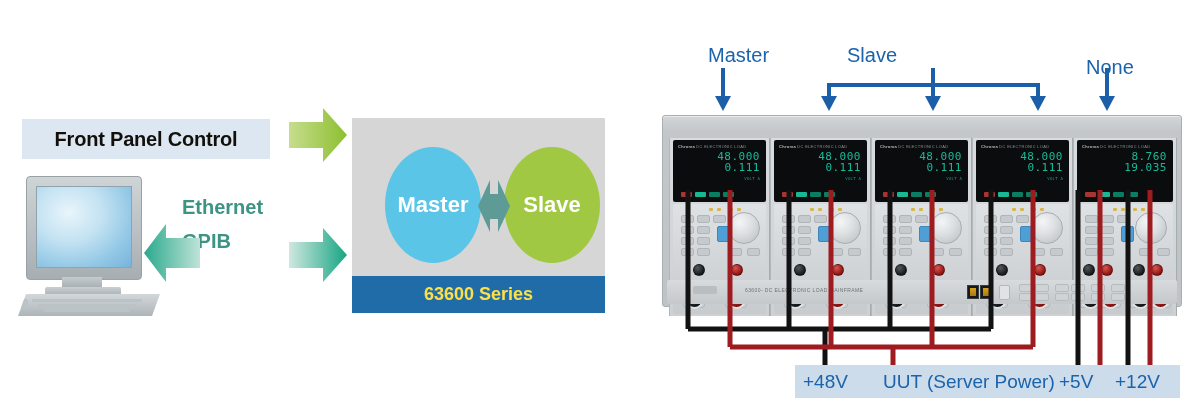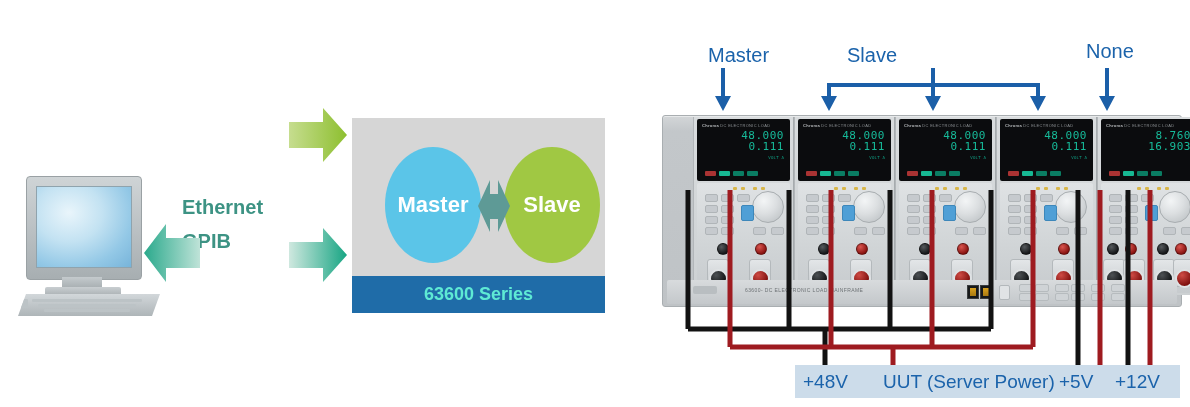--- a/index.html
+++ b/index.html
@@ -42,39 +42,39 @@
 
   
   .arrow-right{position:absolute;}
   .arrow-left{position:absolute;}
 
   
   #series-box{position:absolute;left:352px;top:118px;width:253px;height:195px;}
   #series-body{position:absolute;left:0;top:0;width:253px;height:158px;background:#d6d6d6;}
   #series-footer{position:absolute;left:0;top:158px;width:253px;height:37px;
     background:#1f6ca8;display:flex;align-items:center;justify-content:center;}
-  #series-footer .lbl{color:#5eead4;font-size:18px;font-weight:bold;}
+  #series-footer .lbl{color:#fde047;font-size:18px;font-weight:bold;}
   .ellipse{position:absolute;border-radius:50%;display:flex;align-items:center;
     justify-content:center;color:#ffffff;font-size:22px;font-weight:bold;}
   #master-ellipse{left:33px;top:29px;width:96px;height:116px;background:#5bc5e8;}
   #slave-ellipse{left:152px;top:29px;width:96px;height:116px;background:#a0c843;}
 
   
   #right-panel{position:absolute;left:650px;top:0;width:540px;height:407px;}
   #app-title{position:absolute;left:16px;top:3px;font-size:19px;color:#1a2b45;}
   .role-label{position:absolute;font-size:20px;color:#1b63ab;}
 
   
   #rack{position:absolute;left:12px;top:115px;width:518px;height:190px;
     background:linear-gradient(180deg,#d3d6d8 0%,#c3c7ca 8%,#bfc3c6 100%);
     border:1px solid #a9aeb1;border-radius:3px;
     box-shadow:inset 0 1px 0 #e7e9ea;}
-  .module{position:absolute;top:1px;height:178px;
+  .module{position:absolute;top:22px;height:178px;
     background:linear-gradient(180deg,#d9dcde 0%,#cdd1d3 100%);
-    border-left:1px solid #b2b6b9;border-right:1px solid #a6abae;margin-left:24px;}
+    border-left:1px solid #b2b6b9;border-right:1px solid #a6abae;}
   .mod-display{position:absolute;left:3px;top:2px;right:3px;height:62px;
     background:#0b0c0e;border-radius:2px;}
   .brand{position:absolute;left:5px;top:4px;font-size:4px;color:#b9bcbe;
     letter-spacing:0.3px;font-weight:bold;}
   .brand .sub{color:#8d9194;font-weight:normal;}
   .readout{position:absolute;right:6px;top:11px;text-align:right;
     font-family:"DejaVu Sans Mono",monospace;color:#17c9a5;
     font-size:11px;line-height:11px;letter-spacing:0.5px;opacity:.92;}
   .readout .r2{font-size:11px;}
   .readout .r3{font-size:4px;color:#0fae90;letter-spacing:0.2px;}
@@ -121,20 +121,23 @@
   
   #volt-band{position:absolute;left:145px;top:365px;width:385px;height:33px;
     background:#ccdcea;display:flex;align-items:center;}
   #volt-band span{font-size:19px;color:#1b63ab;position:absolute;white-space:nowrap;}
 </style>
 </head>
 <body>
 
 <div id="left-panel">
 
+  <div id="front-panel-box">
+    <span class="lbl">Front Panel Control</span>
+  </div>
 
   <div id="computer">
     <div class="crt-case">
       <div class="crt-screen"></div>
     </div>
     <div class="crt-neck"></div>
     <div class="crt-base"></div>
     <div class="keyboard">
       <div class="kb-row" style="left:14px;top:5px;width:110px;"></div>
       <div class="kb-row" style="left:20px;top:10px;width:98px;"></div>
@@ -197,21 +200,21 @@
       <span class="lbl">63600 Series</span>
     </div>
   </div>
 </div>
 
 <div id="right-panel">
 
 
   <div class="role-label" style="left:58px;top:44px;">Master</div>
   <div class="role-label" style="left:197px;top:44px;">Slave</div>
-  <div class="role-label" style="left:436px;top:40px;">None</div>
+  <div class="role-label" style="left:436px;top:56px;">None</div>
 
   <svg style="position:absolute;left:40px;top:66px;" width="460" height="50">
 
     <line x1="33" y1="2" x2="33" y2="32" stroke="#1b5fa8" stroke-width="4"></line>
     <polygon points="25,30 41,30 33,45" fill="#1b5fa8"></polygon>
 
     <line x1="137" y1="19" x2="350" y2="19" stroke="#1b5fa8" stroke-width="4"></line>
     <line x1="243" y1="2" x2="243" y2="19" stroke="#1b5fa8" stroke-width="4"></line>
     <line x1="139" y1="19" x2="139" y2="32" stroke="#1b5fa8" stroke-width="4"></line>
     <polygon points="131,30 147,30 139,45" fill="#1b5fa8"></polygon>
@@ -402,21 +405,21 @@
       </div>
     </div>
 
     <div class="module" style="left:410px;width:102px;">
       <div class="mod-display">
         <div class="brand">
           <span>Chroma</span> <span class="sub">DC ELECTRONIC LOAD</span>
         </div>
         <div class="readout">
           <div class="r1">8.760</div>
-          <div class="r2">16.903</div>
+          <div class="r2">19.035</div>
           <div class="r3"></div>
         </div>
         <div class="softkeys">
           <div class="sk red"></div>
             <div class="sk"></div>
             <div class="sk alt"></div>
             <div class="sk alt"></div>
         </div>
       </div>
       <div class="mod-ctrl">

